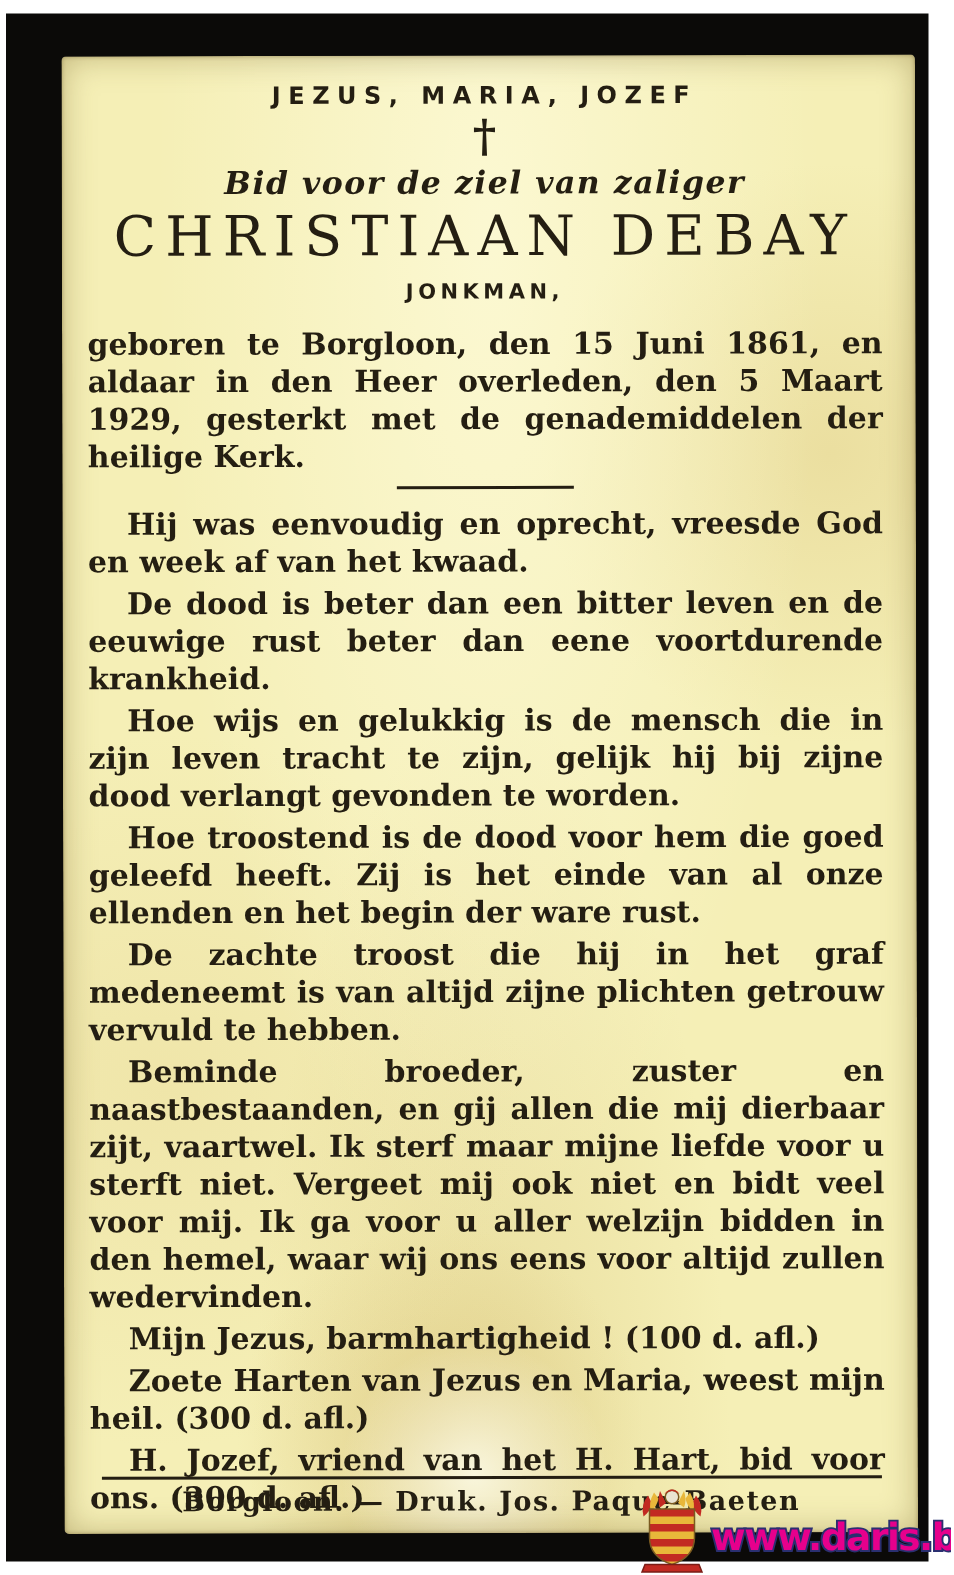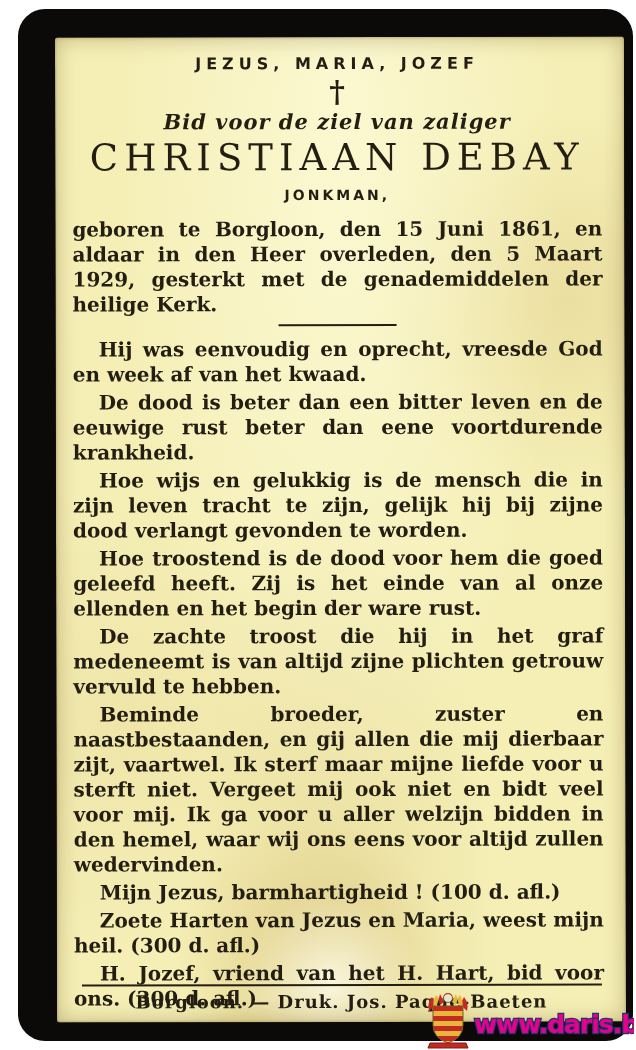--- a/index.html
+++ b/index.html
@@ -3,23 +3,22 @@
 <meta charset="utf-8">
 <style>
   html,body{margin:0;padding:0;}
   body{
     width:636px;height:1050px;position:relative;overflow:hidden;
     background:#ffffff;
     font-family:"DejaVu Serif", serif;
   }
   
   .frame{
-    position:absolute;left:18px;top:9px;width:615px;height:1032px;
+    position:absolute;left:4px;top:9px;width:615px;height:1032px;
     background:#0b0a08;
-    border-radius:27px;
   }
   
   .card{
     position:absolute;left:38px;top:28px;width:569px;height:985px;
     background-color:#f5efb6;
     background-image:
       radial-gradient(ellipse at 50% 12%, rgba(255,253,224,.65), transparent 55%),
       radial-gradient(circle at 48% 96%, rgba(255,255,240,.8), transparent 9%),
       radial-gradient(circle at 44% 93%, rgba(214,188,112,.45), transparent 14%),
       radial-gradient(circle at 90% 27%, rgba(216,192,118,.35), transparent 22%),

